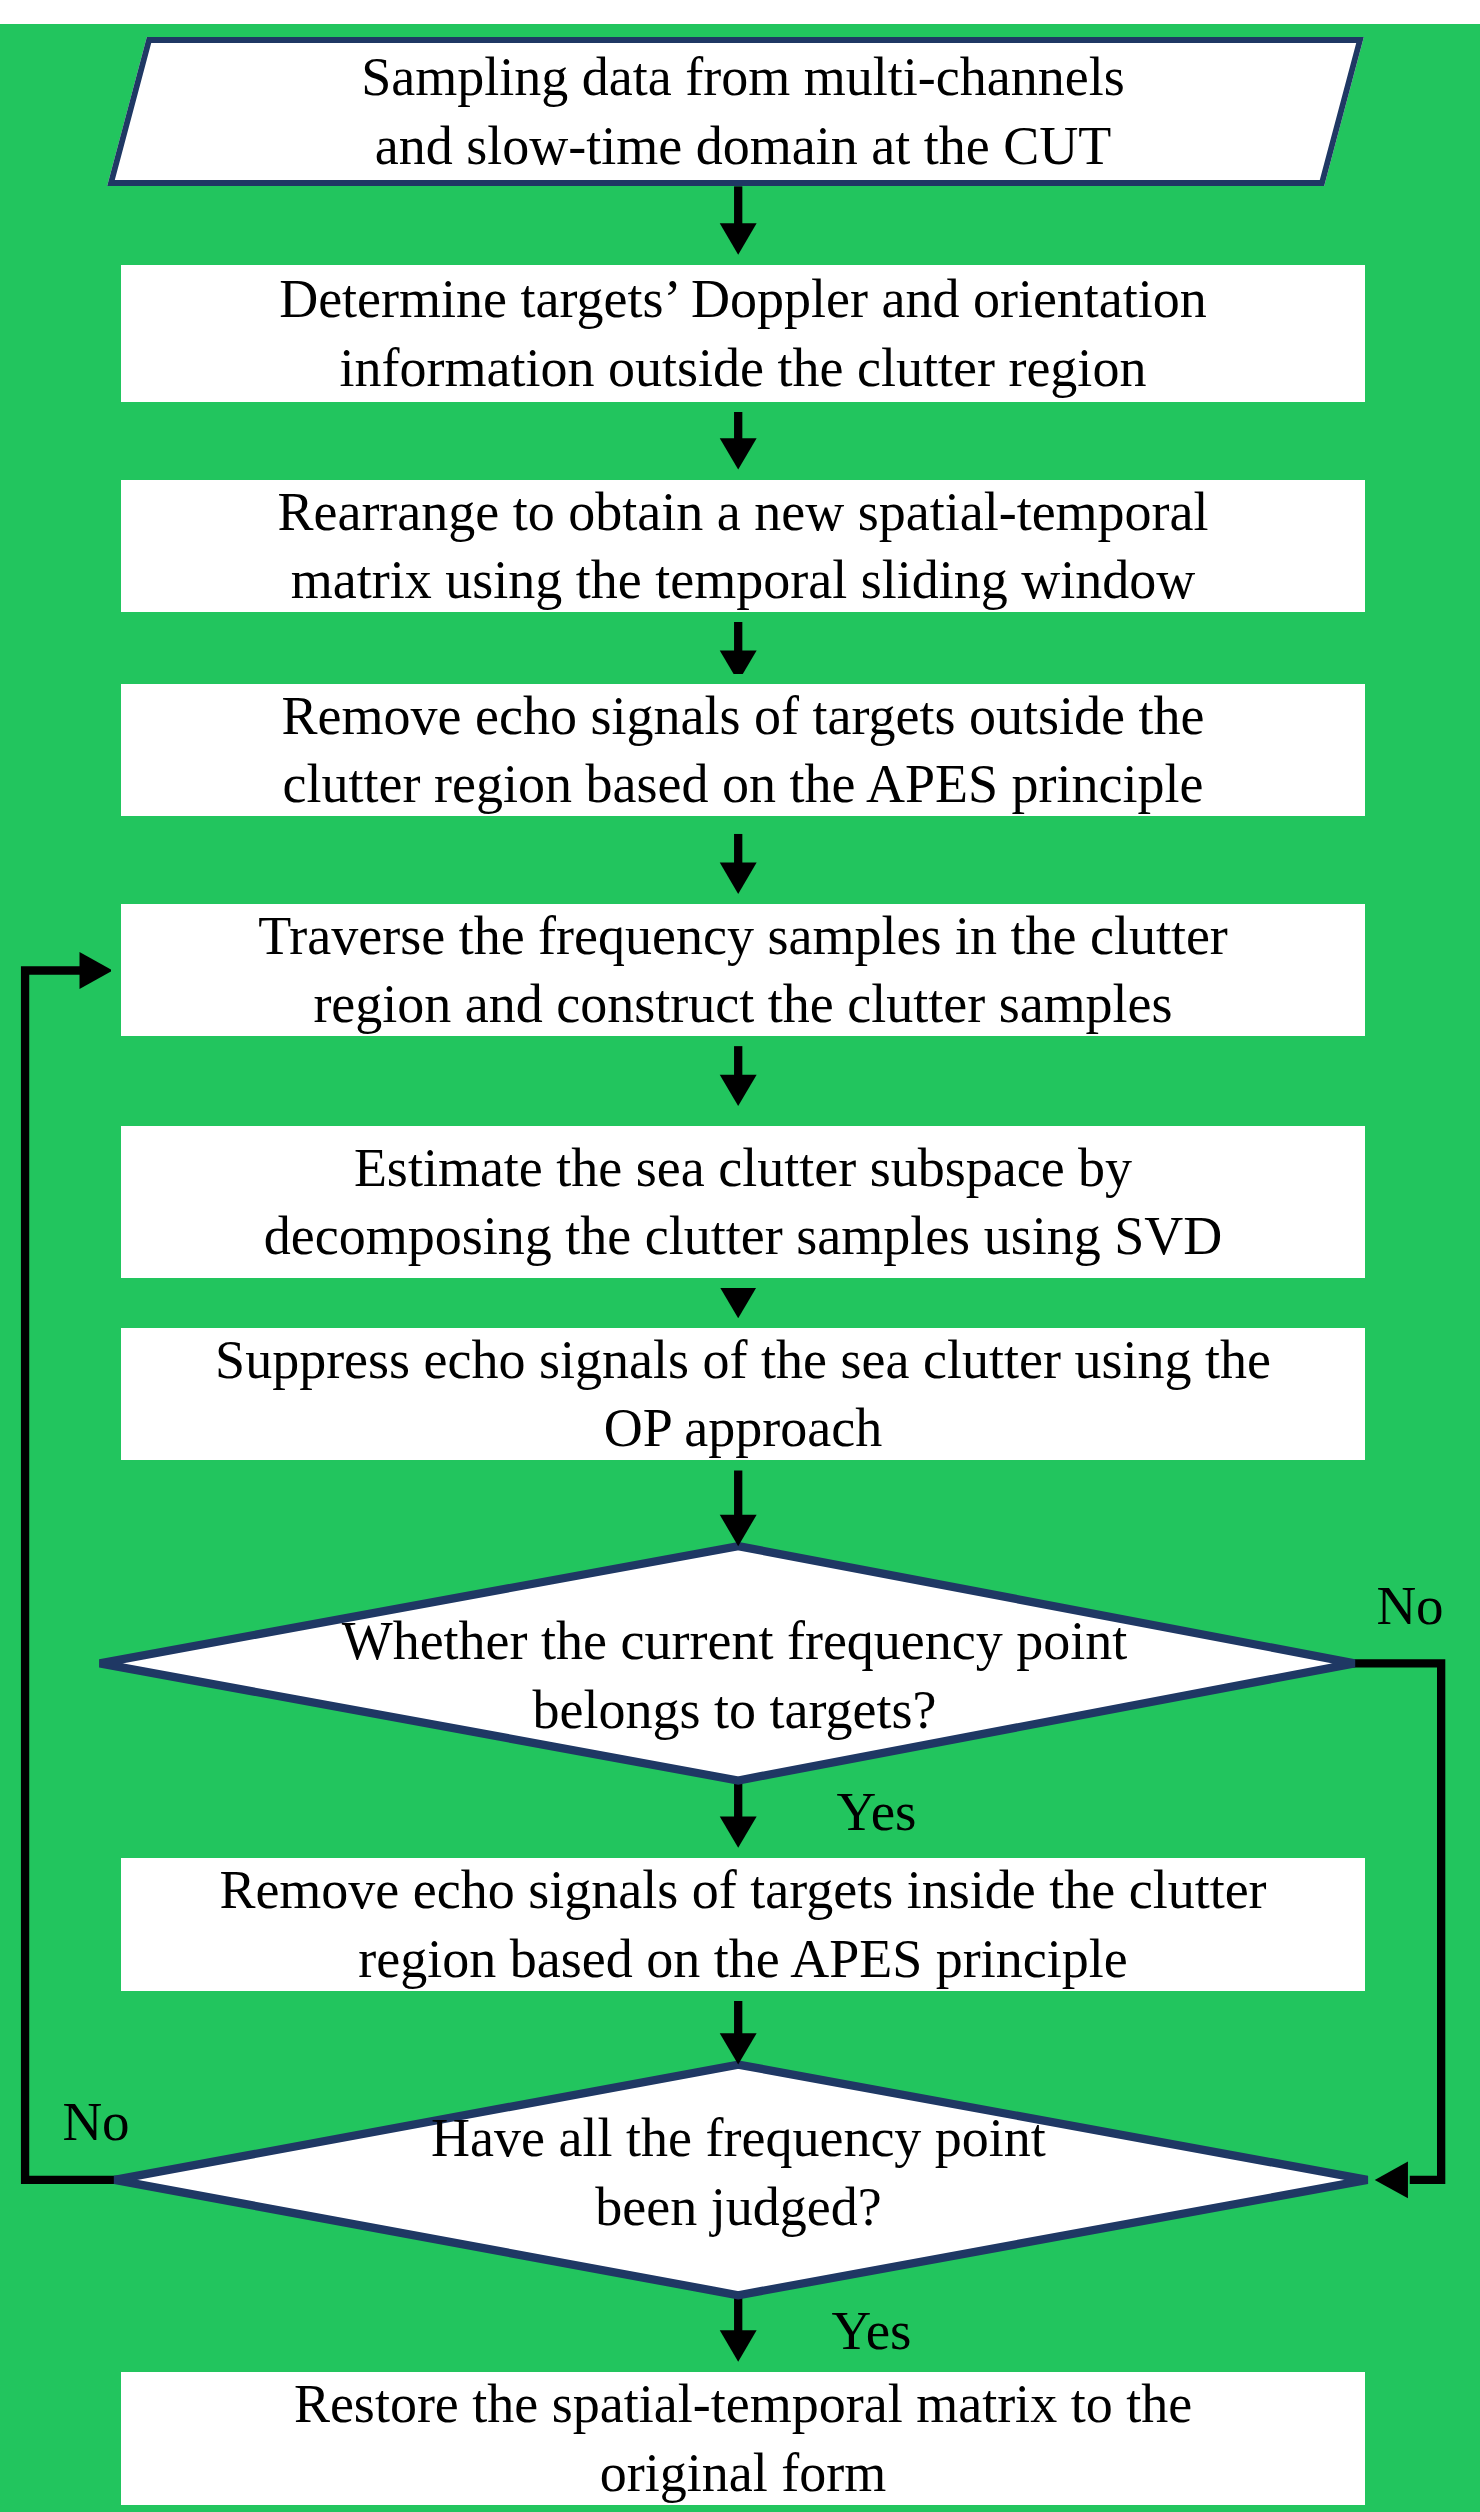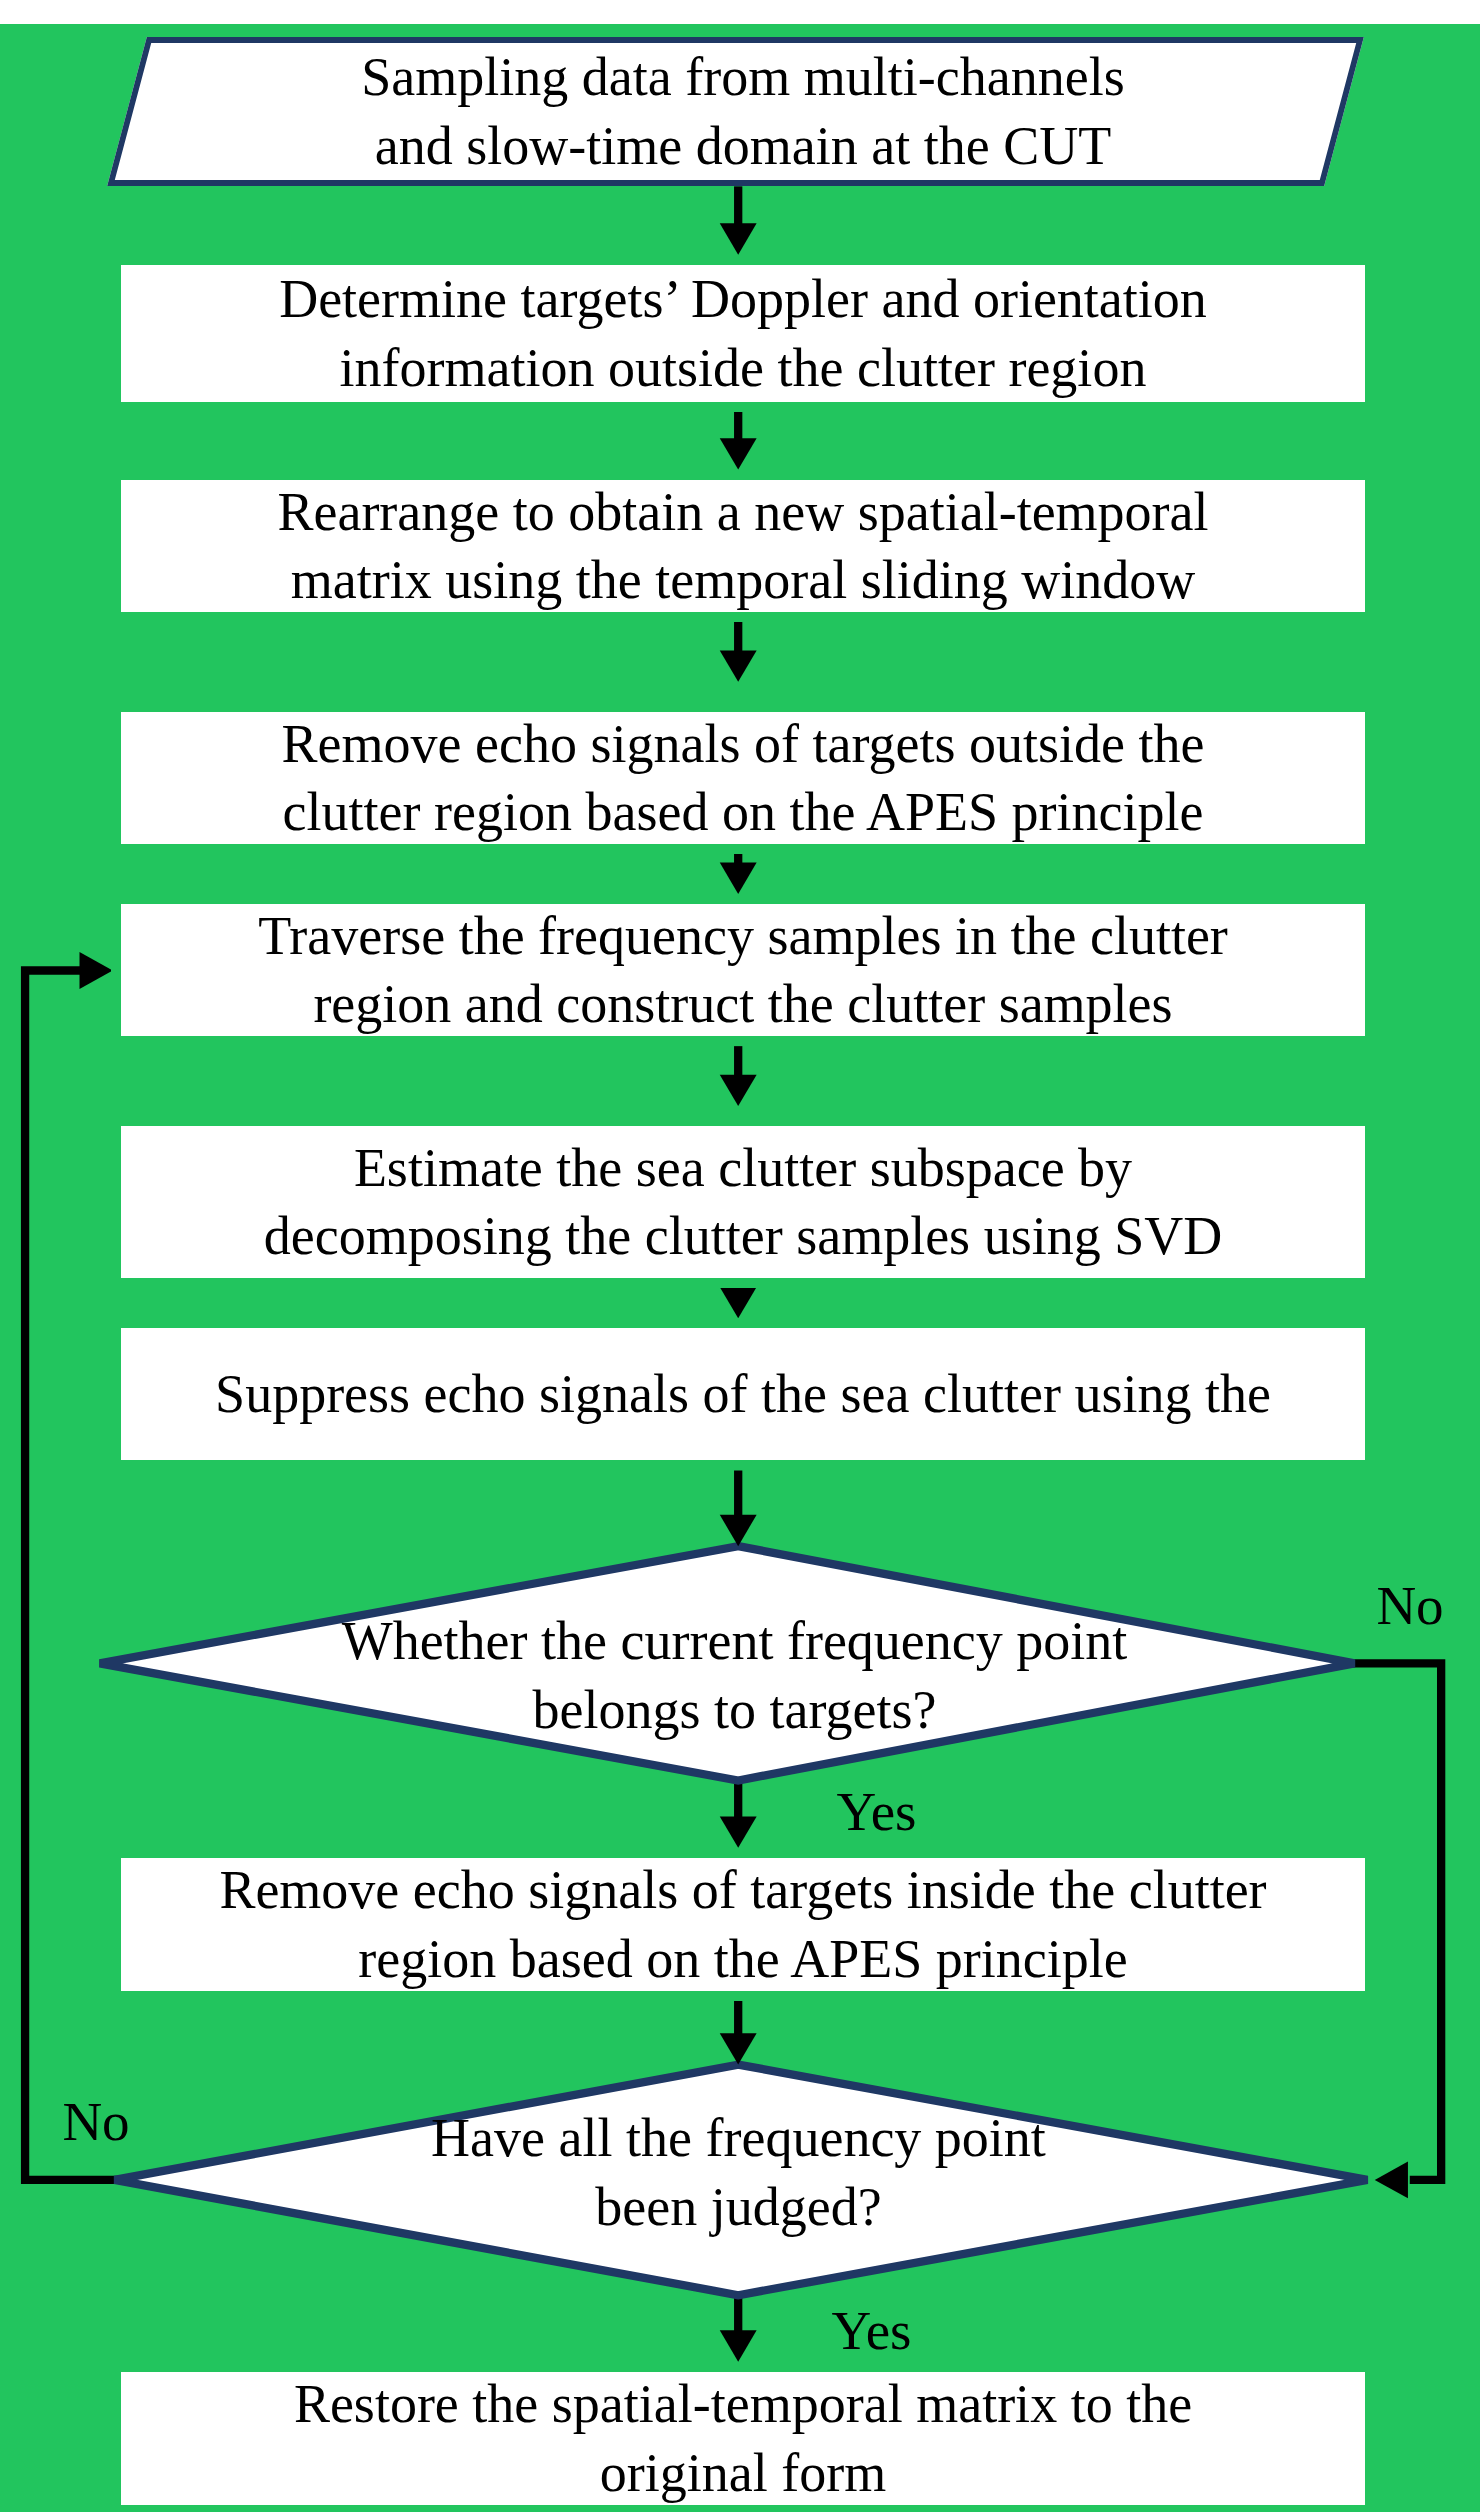--- a/index.html
+++ b/index.html
@@ -118,37 +118,38 @@
   <div class="node rect" style="top:231px;height:157px">
     <span>Determine targets’ Doppler and orientation</span>
     <span>information outside the clutter region</span>
   </div>
 
   <div class="node rect" style="top:446px;height:152px">
     <span>Rearrange to obtain a new spatial-temporal</span>
     <span>matrix using the temporal sliding window</span>
   </div>
 
-  <div class="node rect" style="top:678px;height:152px">
+  <div class="node rect" style="top:650px;height:152px">
     <span>Remove echo signals of targets outside the</span>
     <span>clutter region based on the APES principle</span>
   </div>
 
   <div class="node rect" style="top:870px;height:152px">
     <span>Traverse the frequency samples in the clutter</span>
     <span>region and construct the clutter samples</span>
   </div>
 
   <div class="node rect" style="top:1092px;height:172px">
     <span>Estimate the sea clutter subspace by</span>
     <span>decomposing the clutter samples using SVD</span>
   </div>
 
   <div class="node rect" style="top:1294px;height:152px">
     <span>Suppress echo signals of the sea clutter using the</span>
+    <span>OP approach</span>
   </div>
 
   <div class="node dtext" style="left:181px;top:1559px;width:1107px;height:185px">
     <span>Whether the current frequency point</span>
     <span>belongs to targets?</span>
   </div>
 
   <div class="node rect" style="top:1824px;height:153px">
     <span>Remove echo signals of targets inside the clutter</span>
     <span>region based on the APES principle</span>

